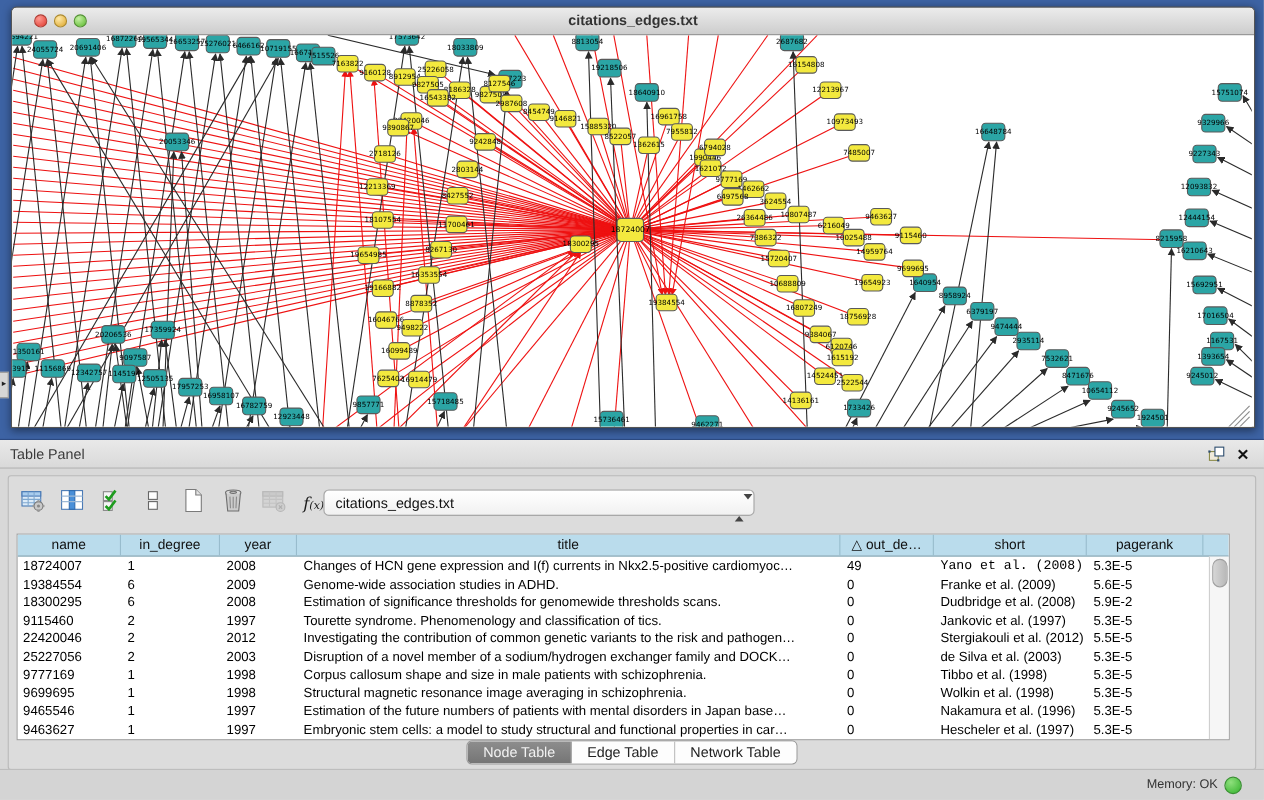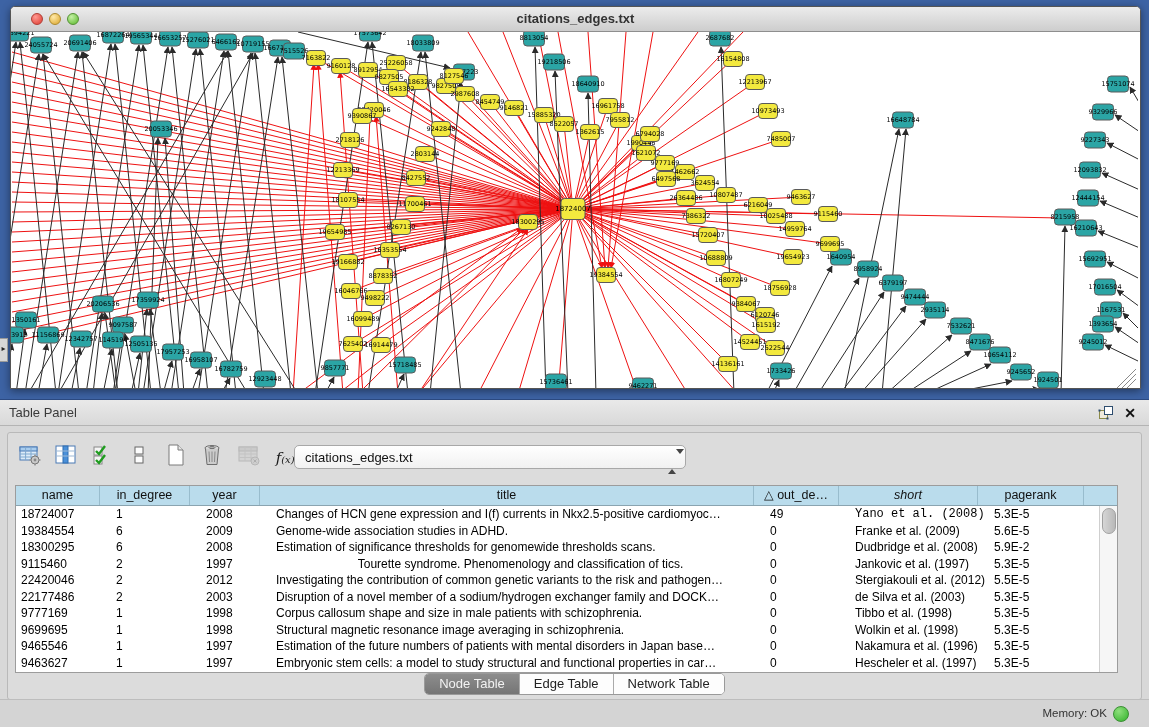--- a/index.html
+++ b/index.html
@@ -882,26 +882,26 @@
       <span class="tb-btn fx"><i>f</i><small>(x)</small></span>
 
       <div class="net-select">
         <span>citations_edges.txt</span>
         <span class="stepper"><span class="up"></span><span class="dn"></span></span>
       </div>
     </div>
 
     <div class="table-wrap">
       <div class="thead" id="thead">
-          <div class="th" style="width: 84px;">name</div>
+          <div class="th" style="width: 94px;">name</div>
           <div class="th" style="width: 90px;">in_degree</div>
           <div class="th" style="width: 70px;">year</div>
           <div class="th" style="width: 494px;">title</div>
           <div class="th" style="width: 85px;">△ out_de…</div>
-          <div class="th" style="width: 139px; font-style: italic;">short</div>
+          <div class="th" style="width: 139px;">short</div>
           <div class="th" style="width: 106px;">pagerank</div>
         </div>
       <div id="tbody">
           <div class="tr">
             <div class="td" style="width: 95px;">18724007</div>
             <div class="td" style="width: 90px;">1</div>
             <div class="td" style="width: 70px;">2008</div>
             <div class="td" style="width: 494px;">Changes of HCN gene expression and I(f) currents in Nkx2.5-positive cardiomyoc…</div>
             <div class="td" style="width: 85px;">49</div>
             <div class="td" style="width: 139px; font-family: Liberation Mono, monospace;">Yano et al. (2008)</div>
@@ -922,36 +922,36 @@
             <div class="td" style="width: 70px;">2008</div>
             <div class="td" style="width: 494px;">Estimation of significance thresholds for genomewide thresholds scans.</div>
             <div class="td" style="width: 85px;">0</div>
             <div class="td" style="width: 139px;">Dudbridge et al. (2008)</div>
             <div class="td" style="width: 106px;">5.9E-2</div>
           </div>
           <div class="tr">
             <div class="td" style="width: 95px;">9115460</div>
             <div class="td" style="width: 90px;">2</div>
             <div class="td" style="width: 70px;">1997</div>
-            <div class="td" style="width: 494px; text-align: center;">Tourette syndrome. Phenomenology and classification of tics.</div>
+            <div class="td" style="width: 494px;">Tourette syndrome. Phenomenology and classification of tics.</div>
             <div class="td" style="width: 85px;">0</div>
             <div class="td" style="width: 139px;">Jankovic et al. (1997)</div>
             <div class="td" style="width: 106px;">5.3E-5</div>
           </div>
           <div class="tr">
             <div class="td" style="width: 95px;">22420046</div>
             <div class="td" style="width: 90px;">2</div>
             <div class="td" style="width: 70px;">2012</div>
             <div class="td" style="width: 494px;">Investigating the contribution of common genetic variants to the risk and pathogen…</div>
             <div class="td" style="width: 85px;">0</div>
             <div class="td" style="width: 139px;">Stergiakouli et al. (2012)</div>
             <div class="td" style="width: 106px;">5.5E-5</div>
           </div>
           <div class="tr">
-            <div class="td" style="width: 95px;">22177486</div>
+            <div class="td" style="width: 95px;">25227056</div>
             <div class="td" style="width: 90px;">2</div>
             <div class="td" style="width: 70px;">2003</div>
             <div class="td" style="width: 494px;">Disruption of a novel member of a sodium/hydrogen exchanger family and DOCK…</div>
             <div class="td" style="width: 85px;">0</div>
             <div class="td" style="width: 139px;">de Silva et al. (2003)</div>
             <div class="td" style="width: 106px;">5.3E-5</div>
           </div>
           <div class="tr">
             <div class="td" style="width: 95px;">9777169</div>
             <div class="td" style="width: 90px;">1</div>

